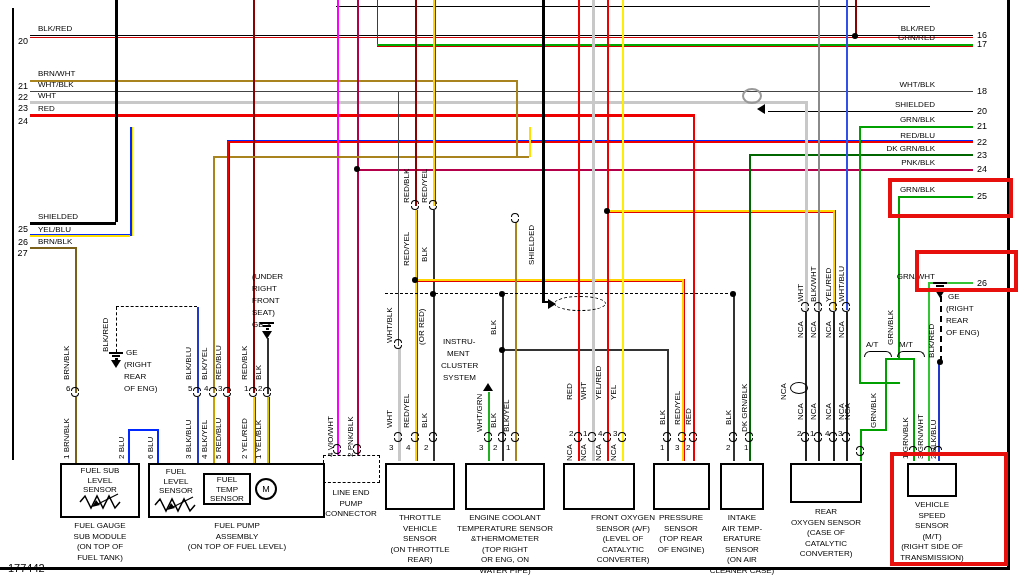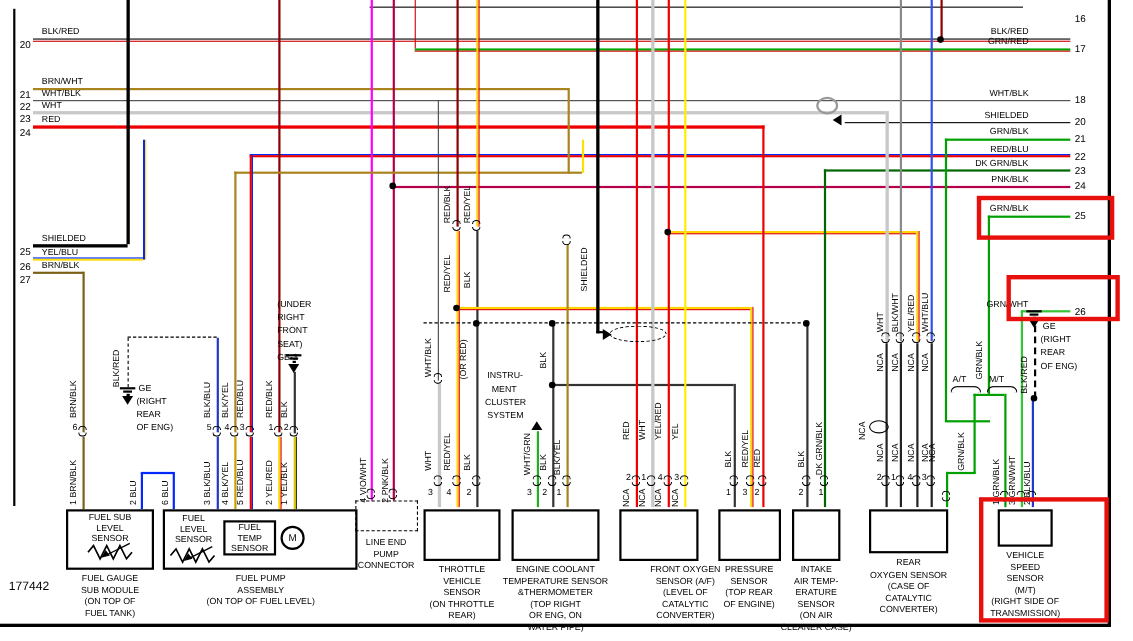--- a/index.html
+++ b/index.html
@@ -17,21 +17,21 @@
   .connU{border-top:none;border-radius:0 0 6px 6px;}
   .connD{border-bottom:none;border-radius:6px 6px 0 0;}
   .dot{position:absolute;width:6px;height:6px;background:#000;border-radius:50%;}
   .oval{position:absolute;border-radius:50%;box-sizing:border-box;background:transparent;}
   .tri{position:absolute;width:0;height:0;}
   .gbar{position:absolute;background:#000;height:2px;}
   .brace{position:absolute;height:6px;border:1px solid #000;border-bottom:none;border-radius:7px 7px 0 0;box-sizing:border-box;}
   .hl{position:absolute;border:4px solid #e8100c;box-sizing:border-box;}
   .motor{position:absolute;border:2px solid #000;border-radius:50%;background:#fff;
          font-size:9px;display:flex;align-items:center;justify-content:center;box-sizing:border-box;}
-  #idlabel{position:absolute;left:8px;top:527px;font-size:11px;color:#000;}
+  #idlabel{position:absolute;left:8px;top:562px;font-size:11px;color:#000;}
 </style>
 </head>
 <body>
 
 <div id="stage">
   <div id="layer-wires">
       <div class="seg" style="left: 12px; top: 8px; background: rgb(0, 0, 0); width: 2px; height: 452px;"></div>
       <div class="seg" style="left: 1007px; top: 0px; background: rgb(0, 0, 0); width: 3px; height: 570px;"></div>
       <div class="seg" style="left: 0px; top: 567px; background: rgb(0, 0, 0); width: 1008px; height: 3px;"></div>
       <div class="seg" style="left: 336px; top: 6px; background: rgb(0, 0, 0); width: 594px; height: 1px;"></div>
@@ -365,23 +365,23 @@
       <div class="num" style="left: 14px; top: 92px; width: 14px; text-align: right;">22</div>
       <div class="lbl" style="left: 38px; top: 91px;">WHT</div>
       <div class="num" style="left: 14px; top: 103px; width: 14px; text-align: right;">23</div>
       <div class="lbl" style="left: 38px; top: 104px;">RED</div>
       <div class="num" style="left: 14px; top: 116px; width: 14px; text-align: right;">24</div>
       <div class="lbl" style="left: 38px; top: 212px;">SHIELDED</div>
       <div class="num" style="left: 14px; top: 224px; width: 14px; text-align: right;">25</div>
       <div class="lbl" style="left: 38px; top: 225px;">YEL/BLU</div>
       <div class="num" style="left: 14px; top: 237px; width: 14px; text-align: right;">26</div>
       <div class="lbl" style="left: 38px; top: 237px;">BRN/BLK</div>
-      <div class="num" style="left: 14px; top: 249px; width: 14px; text-align: right;">27</div>
+      <div class="num" style="left: 14px; top: 249px; width: 14px; text-align: right; font-family: Liberation Mono, monospace;">27</div>
       <div class="lbl" style="right: 95px; top: 24px; text-align: right;">BLK/RED</div>
-      <div class="num" style="left: 977px; top: 12px;">16</div>
+      <div class="num" style="left: 977px; top: 30px;">16</div>
       <div class="lbl" style="right: 95px; top: 33px; text-align: right;">GRN/RED</div>
       <div class="num" style="left: 977px; top: 39px;">17</div>
       <div class="lbl" style="right: 95px; top: 80px; text-align: right;">WHT/BLK</div>
       <div class="num" style="left: 977px; top: 86px;">18</div>
       <div class="lbl" style="right: 95px; top: 100px; text-align: right;">SHIELDED</div>
       <div class="num" style="left: 977px; top: 106px;">20</div>
       <div class="lbl" style="right: 95px; top: 115px; text-align: right;">GRN/BLK</div>
       <div class="num" style="left: 977px; top: 121px;">21</div>
       <div class="lbl" style="right: 95px; top: 131px; text-align: right;">RED/BLU</div>
       <div class="num" style="left: 977px; top: 137px;">22</div>

